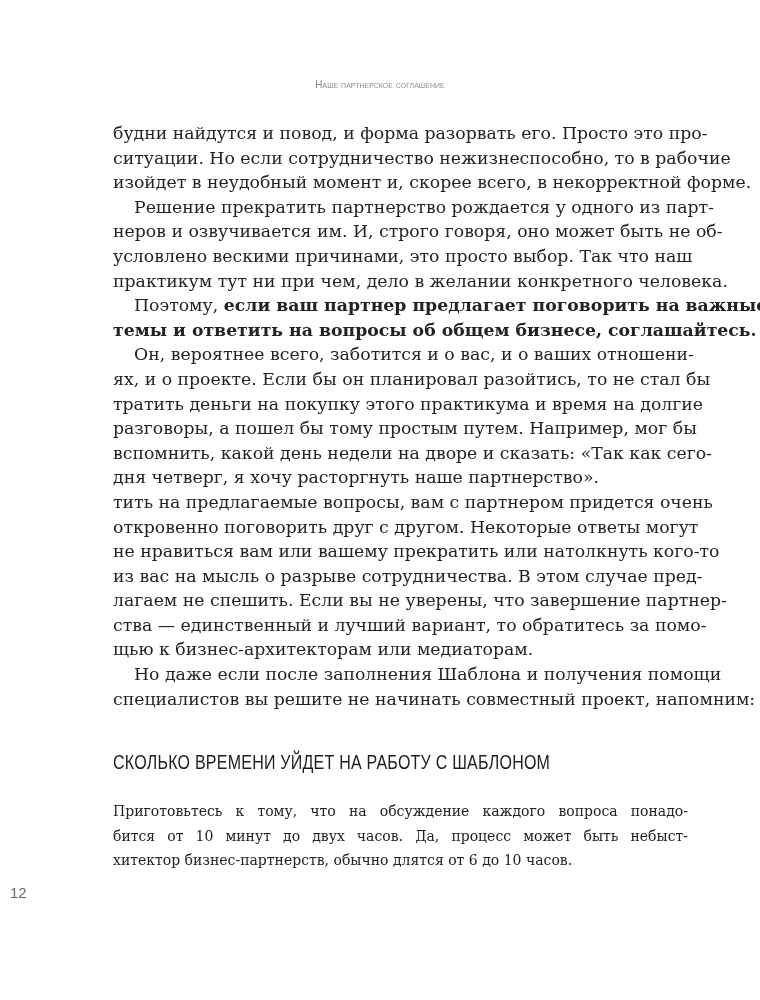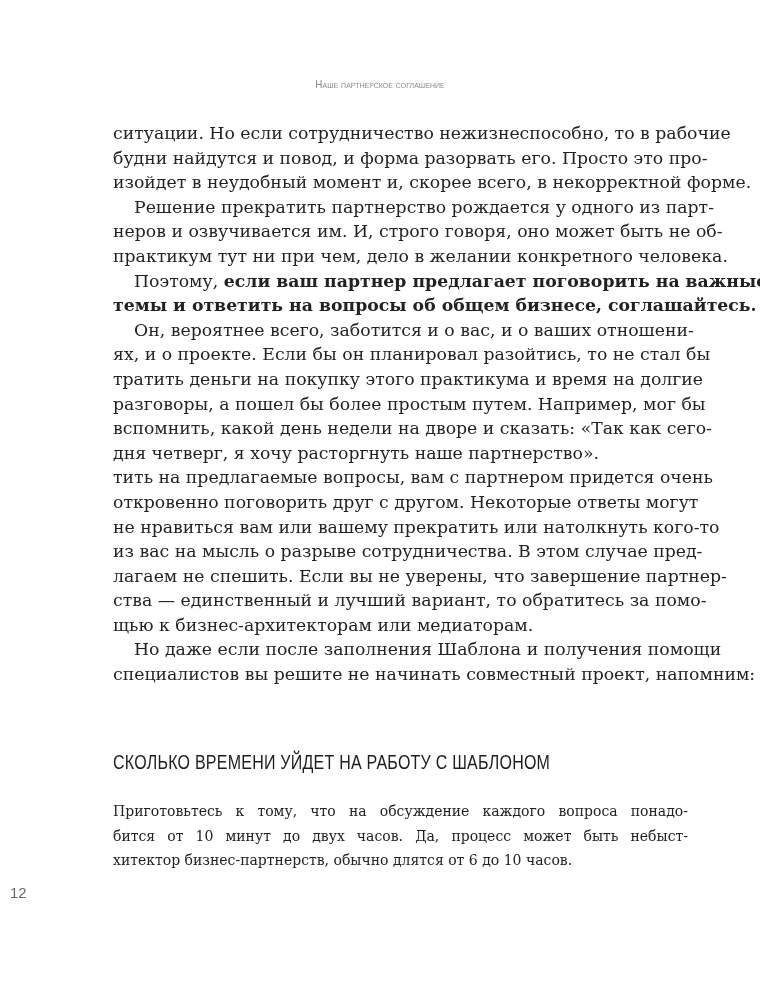--- a/index.html
+++ b/index.html
@@ -34,38 +34,39 @@
     font-family: "Liberation Sans", sans-serif; font-size: 15px; color: #6a6a6a; margin-left: 10px;
   }
 </style>
 </head>
 <body>
 
 <div class="running-head">Наше партнерское соглашение</div>
 
 <div class="text-block">
   <div>
+    <span class="line">будни найдутся и повод, и форма разорвать его. Просто это про-</span>
     <span class="line">ситуации. Но если сотрудничество нежизнеспособно, то в рабочие</span>
-    <span class="line">будни найдутся и повод, и форма разорвать его. Просто это про-</span>
     <span class="line">изойдет в неудобный момент и, скорее всего, в некорректной форме.</span>
   </div>
   <div>
     <span class="line indent">Решение прекратить партнерство рождается у одного из парт-</span>
     <span class="line">неров и озвучивается им. И, строго говоря, оно может быть не об-</span>
+    <span class="line">условлено вескими причинами, это просто выбор. Так что наш</span>
     <span class="line">практикум тут ни при чем, дело в желании конкретного человека.</span>
   </div>
   <div>
     <span class="line indent"><span>Поэтому, </span><span class="bold">если ваш партнер предлагает поговорить на важные</span></span>
     <span class="line last bold">темы и ответить на вопросы об общем бизнесе, соглашайтесь.</span>
   </div>
   <div>
     <span class="line indent">Он, вероятнее всего, заботится и о вас, и о ваших отношени-</span>
     <span class="line">ях, и о проекте. Если бы он планировал разойтись, то не стал бы</span>
     <span class="line">тратить деньги на покупку этого практикума и время на долгие</span>
-    <span class="line">разговоры, а пошел бы более простым путем. Например, мог бы</span>
+    <span class="line">разговоры, а пошел бы тому простым путем. Например, мог бы</span>
     <span class="line">вспомнить, какой день недели на дворе и сказать: «Так как сего-</span>
     <span class="line last">дня четверг, я хочу расторгнуть наше партнерство».</span>
   </div>
   <div>
     <span class="line">тить на предлагаемые вопросы, вам с партнером придется очень</span>
     <span class="line">откровенно поговорить друг с другом. Некоторые ответы могут</span>
     <span class="line">не нравиться вам или вашему прекратить или натолкнуть кого-то</span>
     <span class="line">из вас на мысль о разрыве сотрудничества. В этом случае пред-</span>
     <span class="line">лагаем не спешить. Если вы не уверены, что завершение партнер-</span>
     <span class="line">ства — единственный и лучший вариант, то обратитесь за помо-</span>

